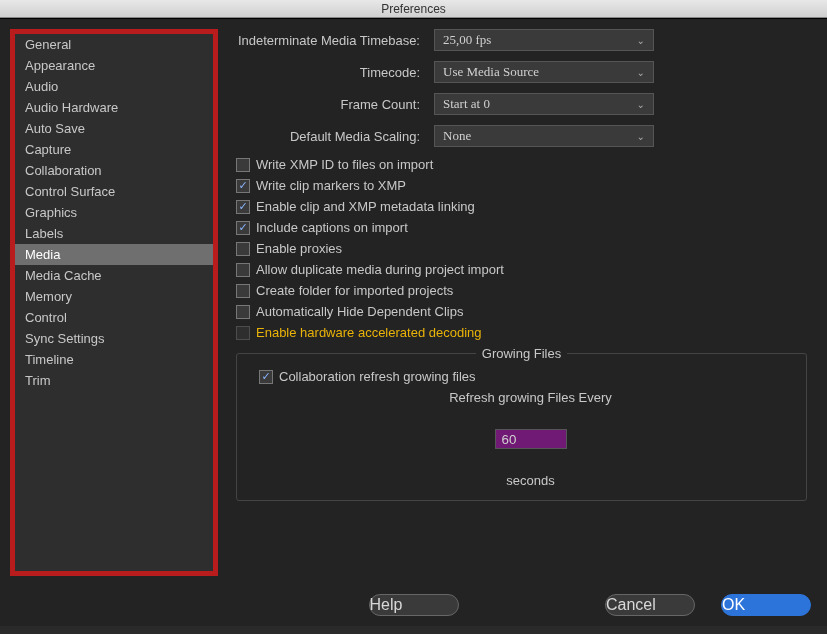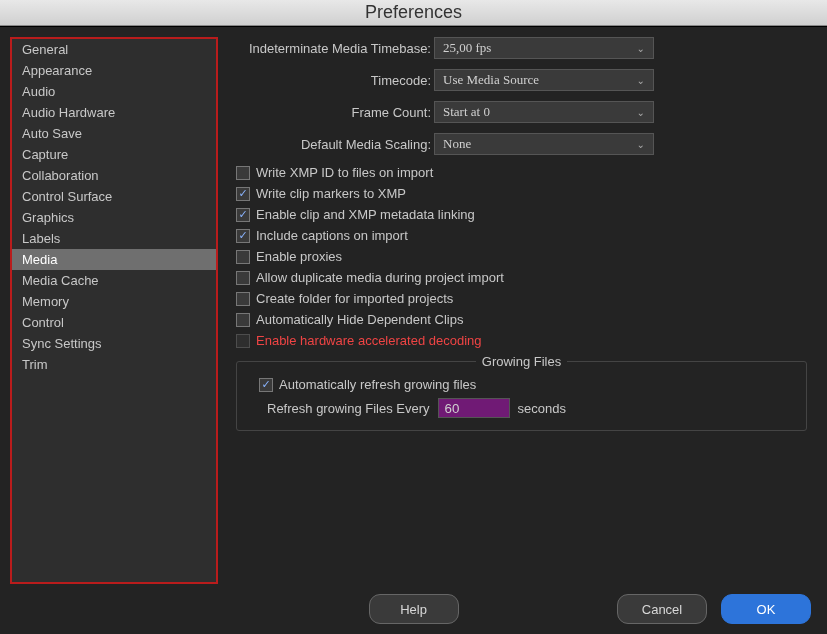--- a/index.html
+++ b/index.html
@@ -5,44 +5,44 @@
 * { margin: 0; padding: 0; box-sizing: border-box; }
 body {
   width: 827px; height: 634px;
   background: #2a2a2a;
   font-family: "Helvetica Neue", Arial, sans-serif;
   font-size: 13px;
   color: #c8c8c8;
   overflow: hidden;
 }
 .titlebar {
-  height: 26px;
+  height: 18px;
   background: linear-gradient(#e8e8e8, #d0d0d0);
   border-bottom: 1px solid #888;
   display: flex;
   align-items: center;
   justify-content: center;
   color: #333;
-  font-size: 18px;
+  font-size: 12px;
 }
 .window {
   background: #232323;
   height: calc(634px - 26px);
   border-top: 1px solid #000;
   position: relative;
 }
 .content {
   display: flex;
   height: calc(100% - 50px);
   padding: 10px 10px 0 10px;
 }
 .sidebar {
   width: 208px;
   background: #2e2e2e;
-  border: 2px solid #b91c1c;
+  border: 5px solid #b91c1c;
   overflow: auto;
 }
 .sidebar-item {
   padding: 3px 10px;
   cursor: pointer;
 }
 .sidebar-item.selected {
   background: #6f6f6f;
   color: #fff;
 }
@@ -51,21 +51,21 @@
   padding: 0 10px 0 18px;
 }
 .row {
   display: flex;
   align-items: center;
   margin-bottom: 10px;
 }
 .row-label {
   width: 198px;
   text-align: right;
-  padding-right: 3px;
+  padding-right: 14px;
 }
 .select {
   width: 220px;
   height: 22px;
   background: #3a3a3a;
   border: 1px solid #555;
   color: #d0d0d0;
   display: flex;
   align-items: center;
   justify-content: space-between;
@@ -90,72 +90,72 @@
   cursor: pointer;
   flex-shrink: 0;
 }
 .checkbox.checked::before {
   content: "✓";
   color: #8ab4ff;
   font-size: 11px;
   line-height: 1;
 }
 .checkbox.disabled { opacity: 0.5; cursor: default; }
-.checkbox-label.disabled { color: #ef4444; }
+.checkbox-label.disabled { color: #eab308; }
 fieldset.group {
   border: 1px solid #444;
   border-radius: 3px;
   padding: 8px 12px 12px 12px;
   margin-top: 6px;
 }
 fieldset.group legend {
   padding: 0 6px;
   color: #c8c8c8;
   text-align: center;
 }
 .inline-row {
   display: flex;
   align-items: center;
-  gap: 8px;
+  gap: 24px;
   padding-left: 18px;
+  flex-direction: column;
 }
 .num-input {
   width: 72px;
   height: 20px;
   background: #701a75;
   border: 1px solid #555;
   color: #d0d0d0;
   padding: 0 6px;
 }
 .footer {
   position: absolute;
   bottom: 10px;
   right: 16px;
   display: flex;
-  gap: 14px;
+  gap: 26px;
   align-items: center;
 }
 .footer-left {
   position: absolute;
   bottom: 10px;
   left: 50%;
   transform: translateX(-50%);
 }
 .btn {
   width: 90px;
-  height: 30px;
+  height: 22px;
   border-radius: 11px;
   background: #3a3a3a;
   border: 1px solid #666;
   color: #d8d8d8;
   display: flex;
   align-items: center;
-  justify-content: center;
-  cursor: pointer;
-  font-size: 13px;
+  cursor: pointer;
+  font-size: 16px;
 }
 .btn.primary {
   background: #2d74da;
   border-color: #2d74da;
   color: #fff;
 }
 </style>
 </head>
 <body>
 
@@ -174,20 +174,21 @@
         <div class="sidebar-item">Capture</div>
         <div class="sidebar-item">Collaboration</div>
         <div class="sidebar-item">Control Surface</div>
         <div class="sidebar-item">Graphics</div>
         <div class="sidebar-item">Labels</div>
         <div class="sidebar-item selected">Media</div>
         <div class="sidebar-item">Media Cache</div>
         <div class="sidebar-item">Memory</div>
         <div class="sidebar-item">Control</div>
         <div class="sidebar-item">Sync Settings</div>
+        <div class="sidebar-item">Timeline</div>
         <div class="sidebar-item">Trim</div>
       </div>
 
     <div class="main">
       <div id="dropdowns">
           <div class="row">
             <div class="row-label">Indeterminate Media Timebase:</div>
             <div class="select">
               <span>25,00 fps</span>
               <span class="chev">⌄</span>
@@ -251,21 +252,21 @@
           <div class="checkbox-row">
             <span class="checkbox disabled"></span>
             <span class="checkbox-label disabled">Enable hardware accelerated decoding</span>
           </div>
         </div>
 
       <fieldset class="group">
         <legend>Growing Files</legend>
         <div class="checkbox-row" style="padding-left:10px">
           <span class="checkbox checked"></span>
-          <span>Automatically refresh growing files</span>
+          <span>Collaboration refresh growing files</span>
         </div>
         <div class="inline-row">
           <span>Refresh growing Files Every</span>
           <input class="num-input" value="60" style="">
           <span>seconds</span>
         </div>
       </fieldset>
     </div>
   </div>
 

